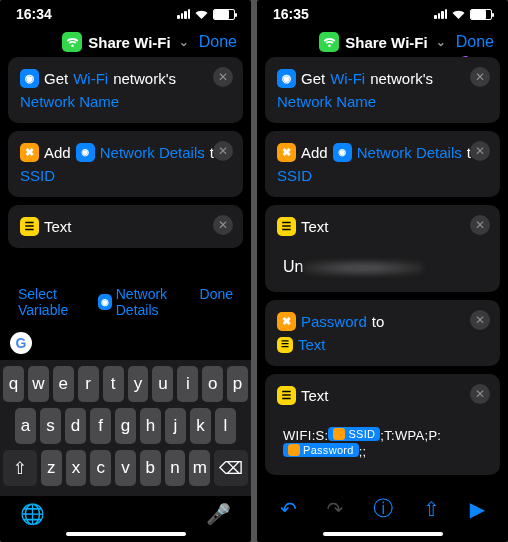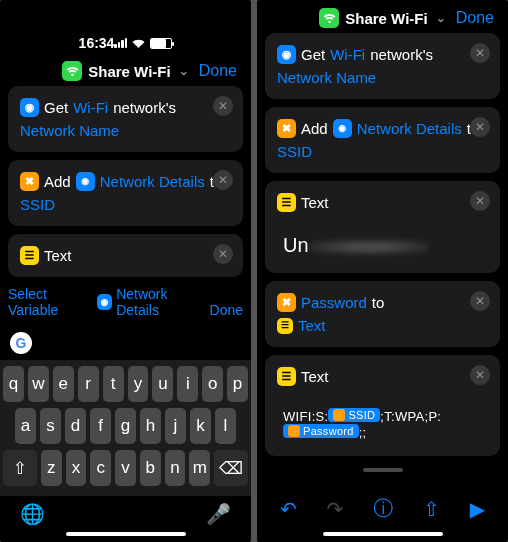--- a/index.html
+++ b/index.html
@@ -1,45 +1,45 @@
 <!DOCTYPE html>
 <html><head>
 <meta charset="utf-8">
 <style>
   * { margin: 0; padding: 0; box-sizing: border-box; font-family: -apple-system, Helvetica, Arial, sans-serif; }
   body { background: #555; display: flex; gap: 6px; width: 508px; height: 542px; }
   .phone { flex: 1; background: #000; display: flex; flex-direction: column; overflow: hidden; border-radius: 2px; position: relative; }
-  .status-bar { display: flex; justify-content: center; align-items: center; padding: 6px 16px 2px; color: #fff; font-size: 14px; font-weight: 600; margin-top: 29px; }
+  .status-bar { display: flex; justify-content: space-between; align-items: center; padding: 6px 16px 2px; color: #fff; font-size: 14px; font-weight: 600; }
   .status-right { display: flex; align-items: center; gap: 4px; }
   .signal { display: flex; align-items: flex-end; gap: 1px; }
   .signal span { width: 2.5px; background: #fff; border-radius: 1px; }
   .signal span:nth-child(1){height:4px} .signal span:nth-child(2){height:6px} .signal span:nth-child(3){height:8px} .signal span:nth-child(4){height:10px}
   .wifi-status { width: 15px; height: 11px; }
   .battery { width: 22px; height: 11px; border: 1px solid #fff; border-radius: 2px; position: relative; }
   .battery::after { content:''; position:absolute; right:-3px; top:3px; width:2px; height:4px; background:#fff; border-radius:1px;}
   .battery-fill { background:#fff; height:100%; width:75%; border-radius:1px;}
   .header { display:flex; align-items:center; justify-content:center; position:relative; padding:8px 12px 5px; }
   .header-title { display:flex; align-items:center; gap:6px; color:#fff; font-size:15px; font-weight:600;}
   .header-done { position:absolute; right:14px; color:#0a84ff; font-size:16px; font-weight:500;}
   .wifi-icon-box { width:20px; height:20px; background:#32d74b; border-radius:5px; display:flex; align-items:center; justify-content:center;}
   .chev { color:#8e8e93; font-size:12px; margin-left:2px;}
   .content { flex:1; overflow:hidden; padding:0 8px; display:flex; flex-direction:column; gap:8px;}
   .card { background:#1c1c1e; border-radius:10px; padding:10px 12px; position:relative;}
   .card-line { display:flex; align-items:center; flex-wrap:wrap; gap:5px; color:#fff; font-size:15px; line-height:23px;}
   .pill-icon { width:19px; height:19px; border-radius:5px; display:inline-flex; align-items:center; justify-content:center; font-size:11px; color:#fff; font-weight:700;}
   .pill-blue{background:#0a84ff} .pill-orange{background:#ff9f0a} .pill-yellow{background:#ffd60a;color:#000}
   .link{color:#0a84ff}
   .close-circ{position:absolute; right:10px; top:10px; width:20px; height:20px; border-radius:50%; background:#3a3a3c; display:flex; align-items:center; justify-content:center; color:#8e8e93; font-size:12px;}
-  .text-card-body{margin-top:10px; padding:10px 6px 6px; color:#fff; font-size:20px; min-height:32px;}
+  .text-card-body{margin-top:10px; padding:10px 6px 6px; color:#fff; font-size:16px; min-height:32px;}
   .blur{display:inline-block; width:120px; height:16px; background:radial-gradient(ellipse,#4a4a4d 20%,#1c1c1c 90%); border-radius:8px; vertical-align:middle; filter:blur(2px);}
   .wifi-string{font-size:13px; letter-spacing:0.3px;}
   .token{display:inline-flex; align-items:center; gap:3px; background:#0a84ff; color:#fff; border-radius:4px; padding:1px 5px; font-size:11px;}
   .token .ti{width:12px;height:12px;border-radius:3px;background:#ff9f0a;}
   .divider-handle{width:40px;height:4px;background:#48484a;border-radius:2px;margin:4px auto 0;}
-  .suggestion-bar{display:flex;align-items:flex-end;justify-content:space-between;padding:8px 8px;font-size:14px;}
+  .suggestion-bar{display:flex;align-items:flex-start;justify-content:space-between;padding:8px 18px;font-size:14px;}
   .suggestion-bar .sv{color:#0a84ff}
   .suggestion-bar .done-s{color:#0a84ff}
   .g-row{padding:6px 10px;}
   .g-circle{width:22px;height:22px;border-radius:50%;background:#fff;display:flex;align-items:center;justify-content:center;font-size:14px;font-weight:700;}
   .keyboard{background:#1c1c1e;padding:6px 3px 4px;}
   .krow{display:flex;gap:4px;margin-bottom:6px;justify-content:center;}
   .key{flex:1;background:#4a4a4c;color:#fff;border-radius:5px;height:36px;display:flex;align-items:center;justify-content:center;font-size:17px;}
   .key-dark{background:#2c2c2e;}
   .key-wide{flex:1.4}
   .key-space{flex:4}
@@ -177,20 +177,37 @@
     </div>
   </div>
   <div class="bottom-row">
     <span class="bic">🌐</span>
     <span class="bic">🎤</span>
   </div>
   <div class="home-ind"></div>
 </div>
 
 <div class="phone">
+  <div class="status-bar">
+    <span>16:35</span>
+    <div class="status-right">
+      <div class="signal">
+          <span></span>
+          <span></span>
+          <span></span>
+          <span></span>
+        </div>
+      <svg class="wifi-status" viewBox="0 0 20 14">
+          <path d="M10 13L2 5c4-4 12-4 16 0z" fill="#fff"></path>
+        </svg>
+      <div class="battery">
+          <div class="battery-fill"></div>
+        </div>
+    </div>
+  </div>
   <div class="header">
     <div class="header-title">
       <span class="wifi-icon-box">
         <svg width="13" height="13" viewBox="0 0 20 16">
             <path d="M10 15c-1 0-2-1-2-2 0-1 1-2 2-2s2 1 2 2c0 1-1 2-2 2zM4 8c3-3 9-3 12 0l-2 2c-2-2-6-2-8 0zM1 5c5-5 13-5 18 0l-2 2c-4-4-10-4-14 0z" fill="#fff"></path>
           </svg>
       </span>
       <span>Share Wi-Fi</span>
       <span class="chev">⌄</span>
     </div>

